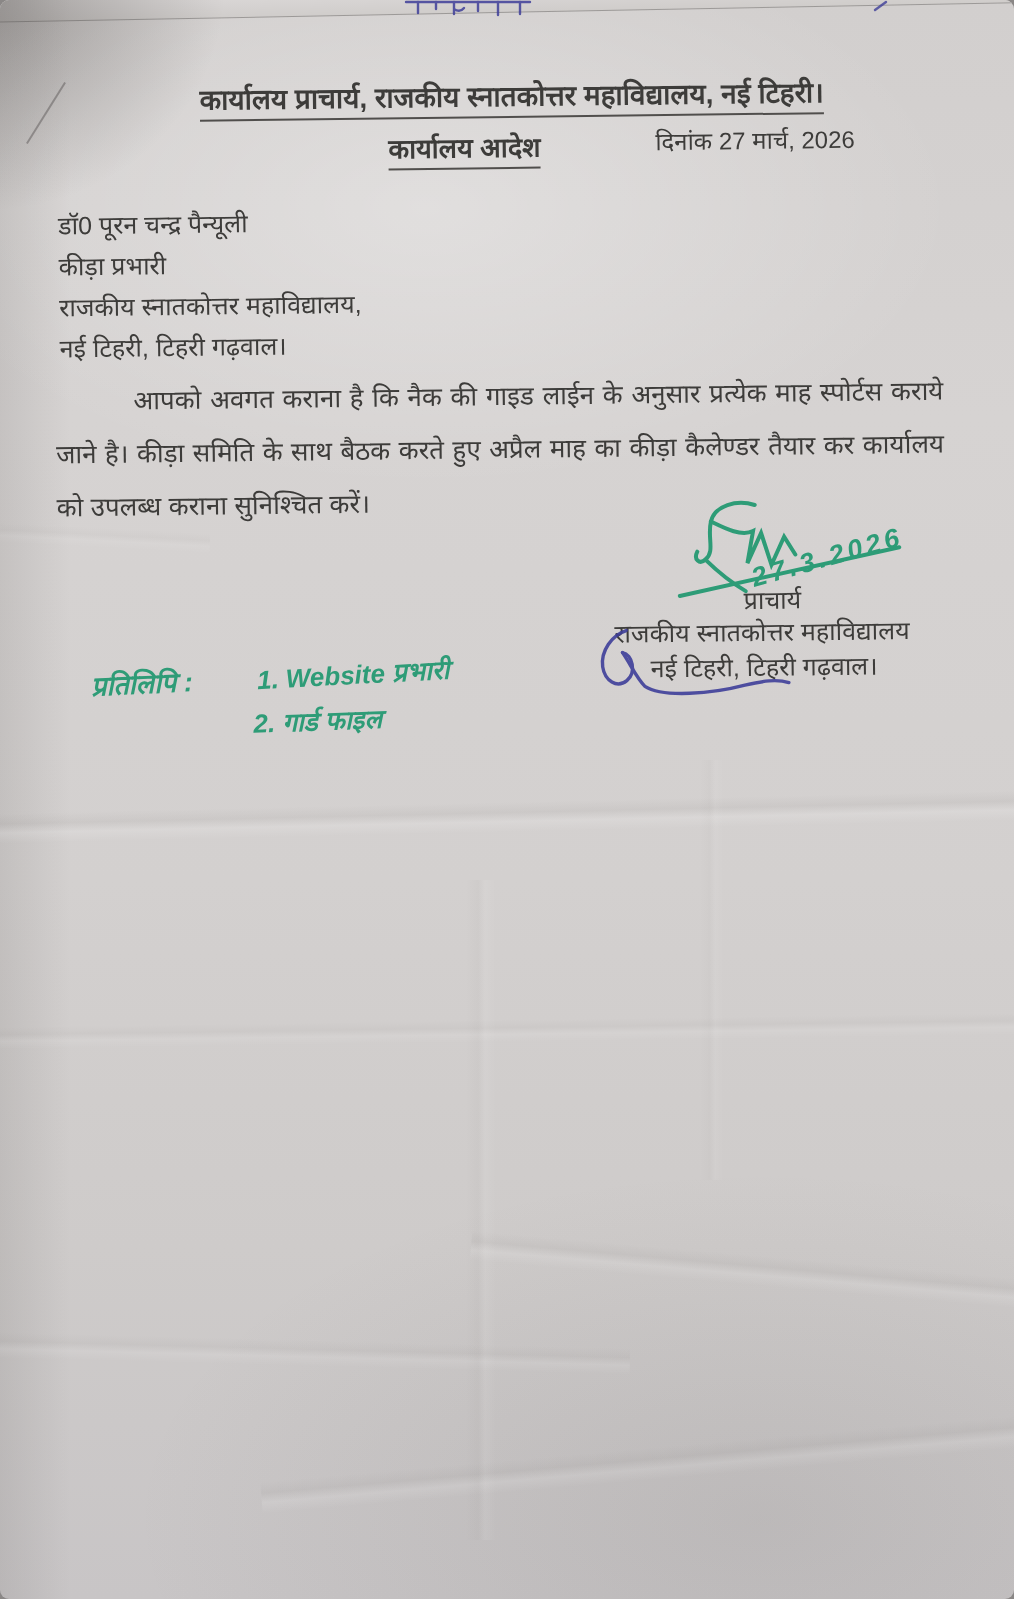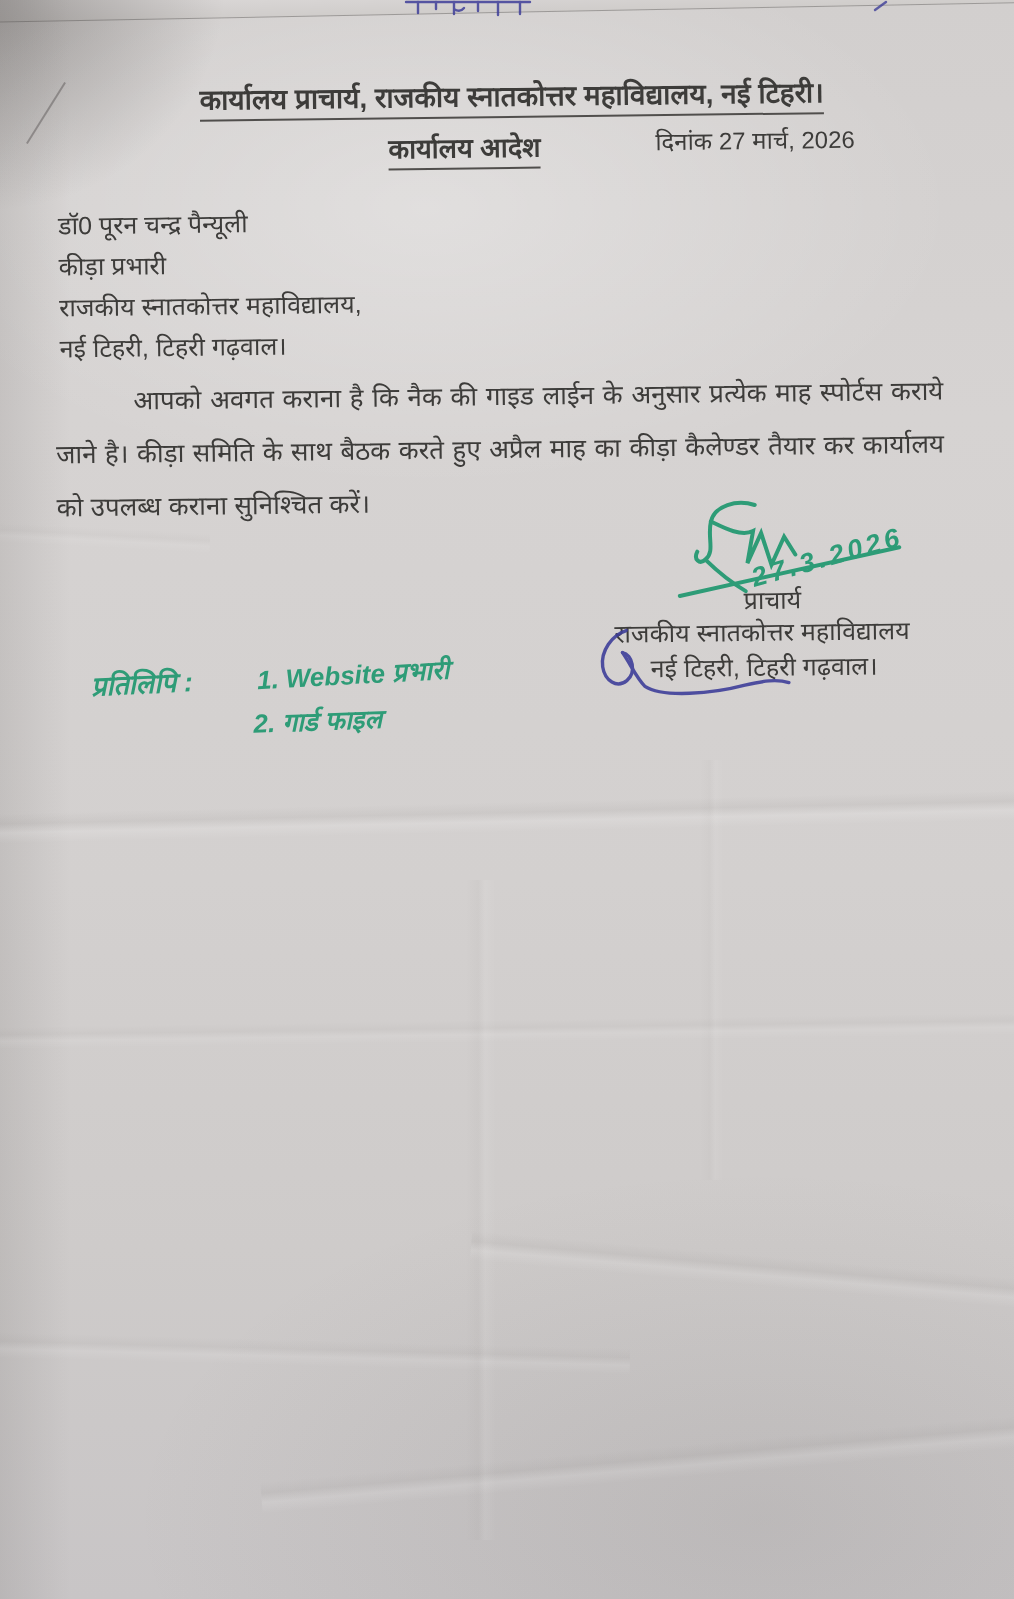--- a/index.html
+++ b/index.html
@@ -4,20 +4,21 @@
 <style>
   html,body{margin:0;padding:0;background:#8a8786;}
   .page{
     position:relative; width:1014px; height:1599px; overflow:hidden;
     font-family:"Liberation Sans","DejaVu Sans",sans-serif;
     color:#3d3c3a;
     background:
       radial-gradient(ellipse 760px 400px at 42% 13%, rgba(255,255,255,0.30), rgba(255,255,255,0) 70%),
       radial-gradient(ellipse 900px 500px at 75% 95%, rgba(70,66,64,0.10), rgba(0,0,0,0) 70%),
       linear-gradient(180deg,#d2cfce 0%,#d6d3d2 26%,#d3d0cf 55%,#cecbca 78%,#c8c5c6 100%);
+    border-radius: 9px;
   }
   .doc-layer{position:absolute;inset:0;transform:rotate(-0.7deg);transform-origin:507px 120px;}
   .abs{position:absolute;}
   .printed{color:#3d3c3a;}
   .u{border-bottom:2px solid #504e4c;padding-bottom:4px;}
   .green{color:#2e9c77;}
   .hw{font-style:italic;}
   
   .top-strip{position:absolute;left:-2%;top:0;width:105%;height:22px;
     background:linear-gradient(180deg,#dbd8d7,#d0cdcb);

